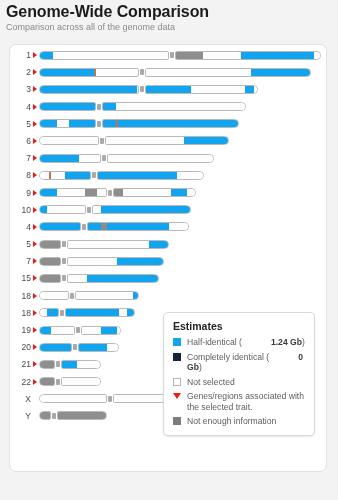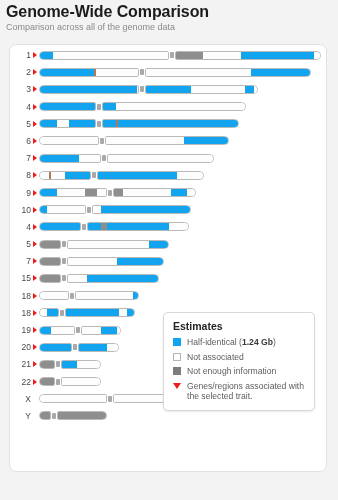--- a/index.html
+++ b/index.html
@@ -91,21 +91,21 @@
   .sw.open{background:#ffffff;border:1px solid #b4b4b4;}
   .sw.gray{background:#7d7d7d;}
   .sw.tri{
     width:0;height:0;background:none;
     border-left:4.3px solid transparent;
     border-right:4.3px solid transparent;
     border-top:6px solid #ee1b1b;
     margin-top:2px;margin-right:6px;
   }
   .ltxt{font-size:8.6px;color:#5d5d5d;line-height:10.5px;}
-  .ltxt b{color:#3a3a3a;}
+  .ltxt b{color:#3a3a3a;margin-left:29px;}
 </style>
 </head>
 <body>
 
 <div id="root">
 
   <div class="hdr">
     <h1>Genome-Wide Comparison</h1>
     <p>Comparison across all of the genome data</p>
   </div>
@@ -444,27 +444,31 @@
   </div>
 
   <div class="legend">
     <h2>Estimates</h2>
     <div id="legend-items">
         <div class="lrow">
           <span class="sw blue"></span>
           <span class="ltxt">Half-identical (<b>1.24 Gb</b>)</span>
         </div>
         <div class="lrow">
+          <span class="sw dark"></span>
+          <span class="ltxt">Completely identical (<b>0 Gb</b>)</span>
+        </div>
+        <div class="lrow">
           <span class="sw open"></span>
-          <span class="ltxt">Not associated</span>
+          <span class="ltxt">Not selected</span>
+        </div>
+        <div class="lrow">
+          <span class="sw tri"></span>
+          <span class="ltxt">Genes/regions associated with the selected trait.</span>
         </div>
         <div class="lrow">
           <span class="sw gray"></span>
           <span class="ltxt">Not enough information</span>
         </div>
-        <div class="lrow">
-          <span class="sw tri"></span>
-          <span class="ltxt">Genes/regions associated with the selected trait.</span>
-        </div>
       </div>
   </div>
 
 </div>
 
 </body></html>

